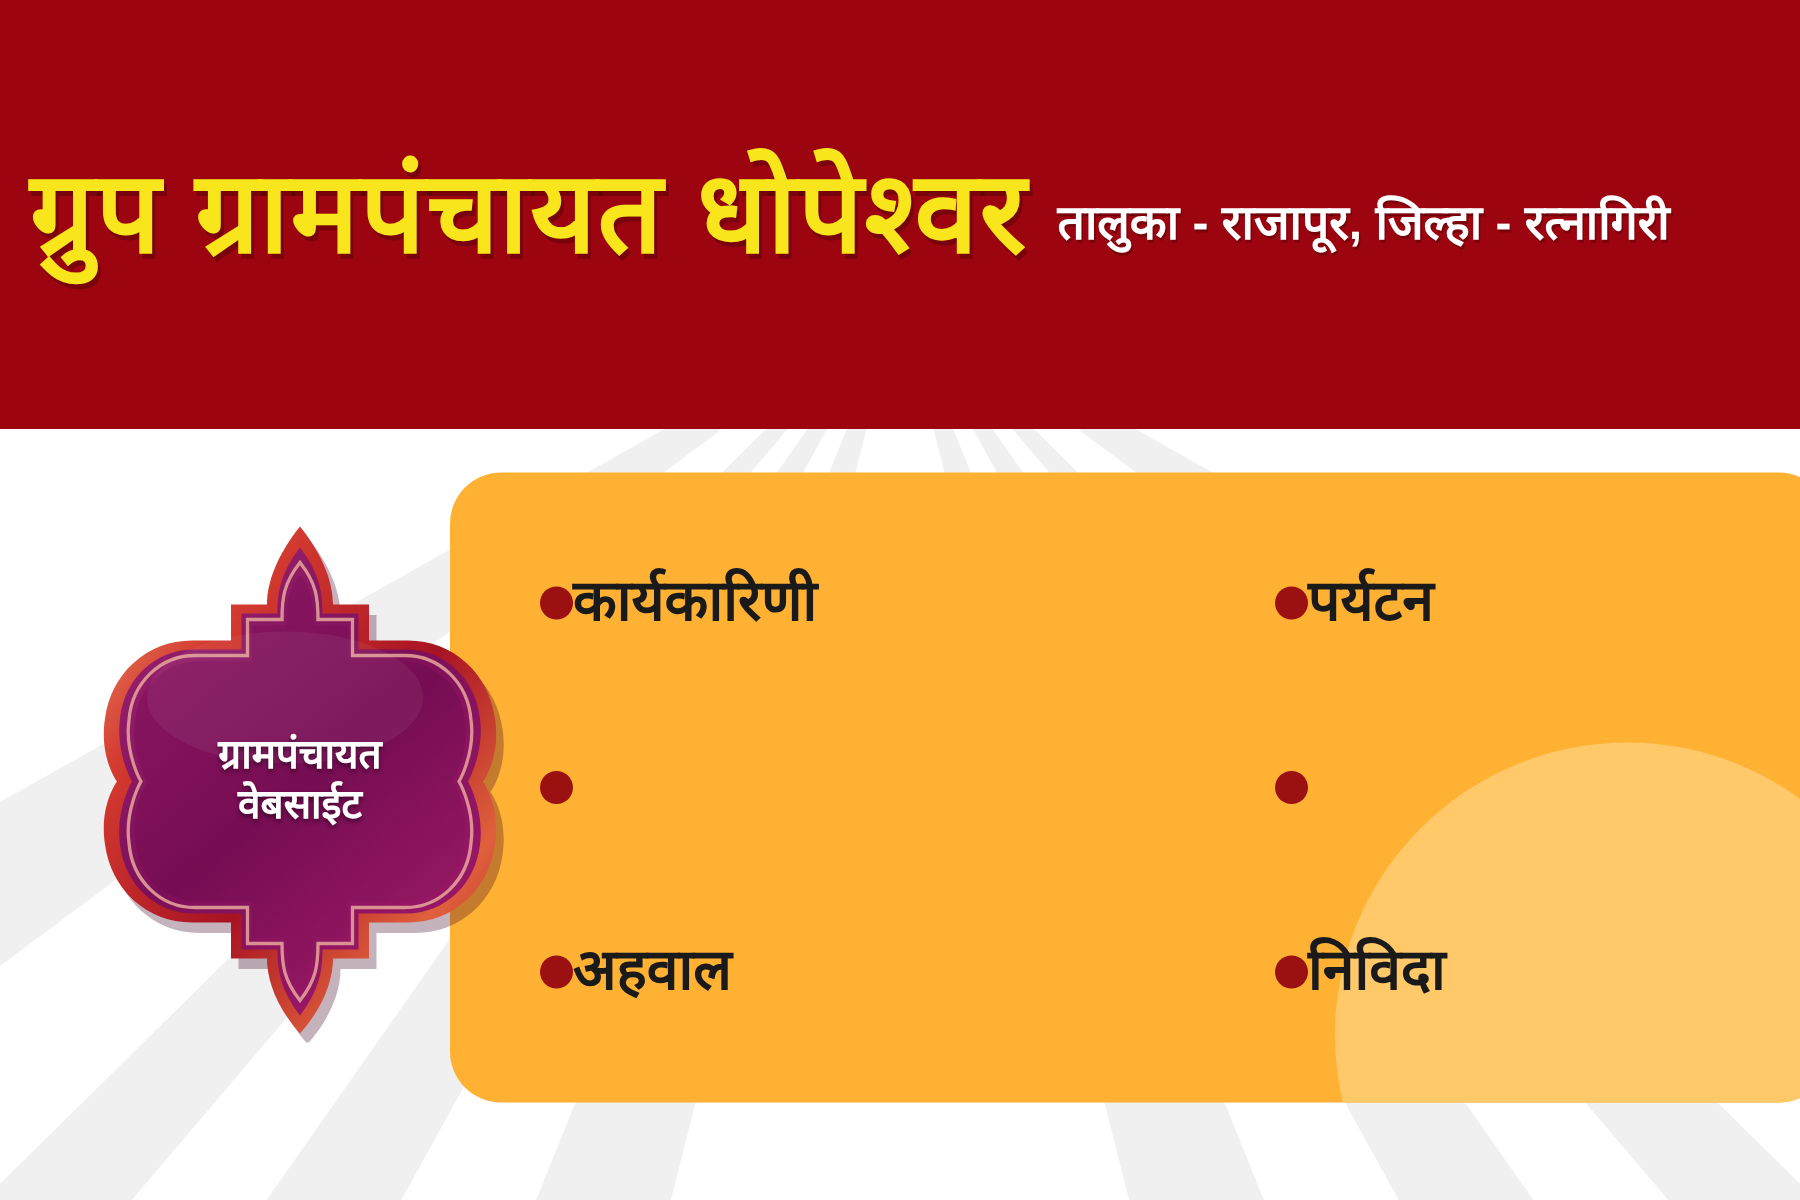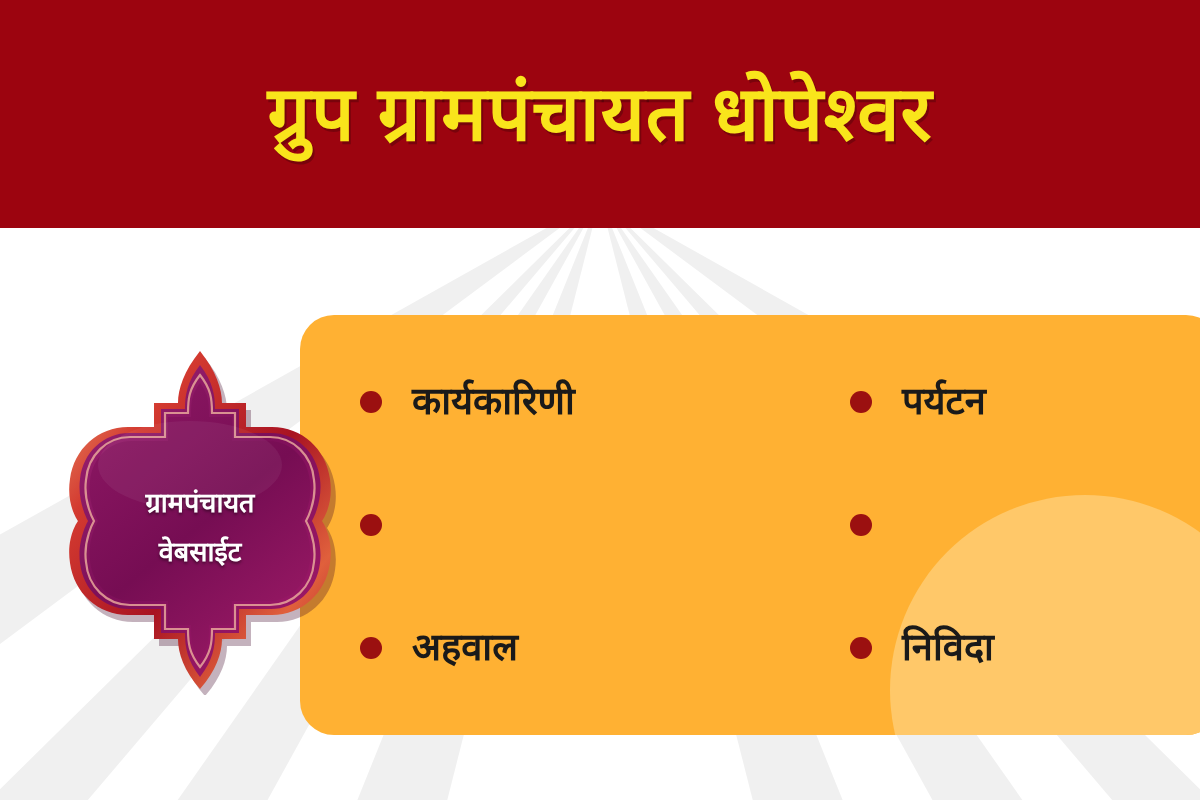--- a/index.html
+++ b/index.html
@@ -24,27 +24,26 @@
     overflow:hidden;
     background:#ffffff;
     z-index:0;
   }
   .sunburst svg{display:block;}
 
   
   .header{
     position:absolute;
     left:0;top:0;
-    width:1200px;height:228px;
+    width:1200px;height:286px;
     background:#9c040f;
     z-index:5;
     display:flex;
-    flex-direction:column;
+    flex-direction:row;
     align-items:center;
-    justify-content:center;
   }
   .header-title{
     color:#f9e51b;
     font-size:76px;
     line-height:1.05;
     font-weight:bold;
     letter-spacing:1px;
     text-align:center;
     margin:0;
     padding:0 20px;
@@ -85,21 +84,20 @@
     height:100%;
     display:grid;
     grid-template-columns:1fr 1fr;
     grid-template-rows:1fr 1fr 1fr;
     padding:26px 0 26px 60px;
     box-sizing:border-box;
   }
   .menu-item{
     display:flex;
     align-items:center;
-    gap:30px;
   }
   .menu-item.col2{padding-left:60px;}
   .bullet{
     width:22px;height:22px;
     border-radius:50%;
     background:#9b1010;
     flex:0 0 auto;
   }
   .menu-label{
     color:#1a1a1a;
@@ -128,21 +126,20 @@
     pointer-events:none;
   }
   .badge-line{
     color:#ffffff;
     font-size:27px;
     font-weight:bold;
     line-height:1.22;
     text-align:center;
     white-space:nowrap;
     text-shadow:0 2px 3px rgba(0,0,0,0.45);
-    margin-top:16px;
   }
 </style>
 </head>
 <body>
 
 <div class="page">
 
   <div class="sunburst">
     <svg width="1200" height="572" viewBox="0 0 1200 572" xmlns="http://www.w3.org/2000/svg" aria-hidden="true">
       <rect x="0" y="0" width="1200" height="572" fill="#ffffff"></rect>
@@ -154,20 +151,21 @@
         <polygon points="600,-30 770,640 870,640"></polygon>
         <polygon points="600,-30 970,640 1070,640"></polygon>
         <polygon points="600,-30 1170,640 1280,640"></polygon>
         <polygon points="600,-30 1340,520 1420,430"></polygon>
       </g>
     </svg>
   </div>
 
   <div class="header">
     <div class="header-title">ग्रुप ग्रामपंचायत धोपेश्वर</div>
+    <div class="header-subtitle">तालुका - राजापूर, जिल्हा - रत्नागिरी</div>
   </div>
 
   <div class="menu-card">
     <div class="card-blob"></div>
     <div class="menu-grid">
 
       <div class="menu-item">
         <span class="bullet"></span>
         <span class="menu-label">कार्यकारिणी</span>
       </div>

